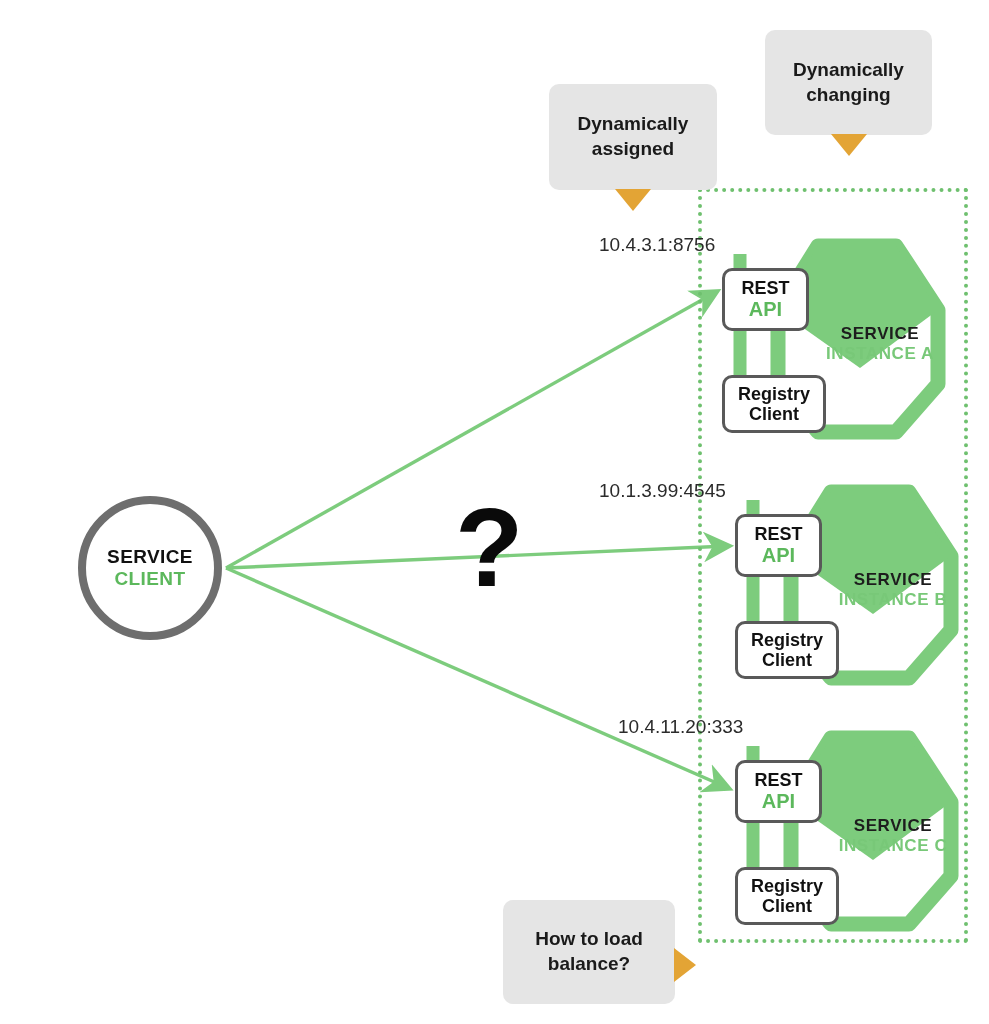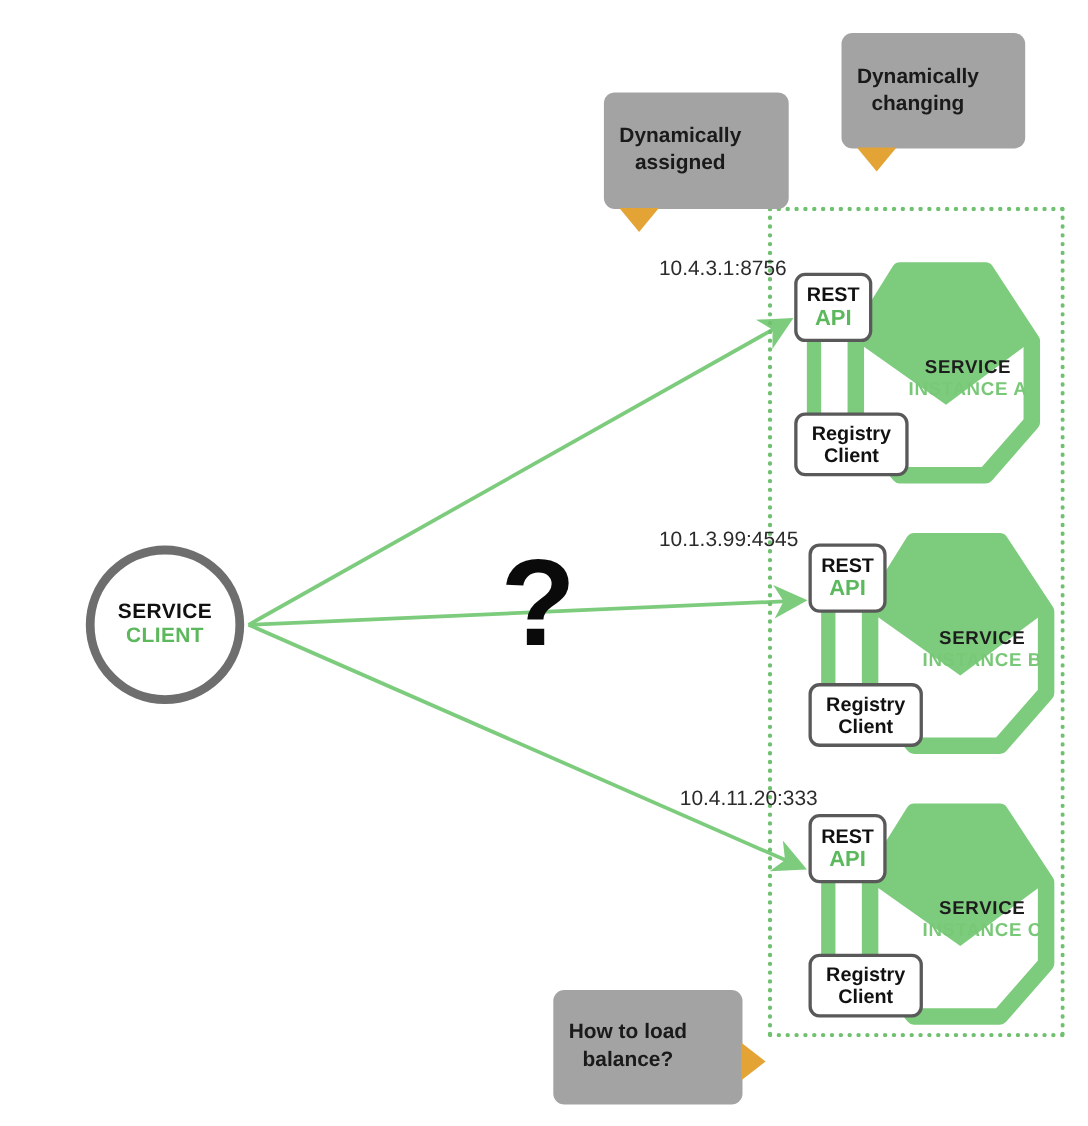--- a/index.html
+++ b/index.html
@@ -20,31 +20,32 @@
   #edges {
     position: absolute;
     left: 0; top: 0;
     width: 989px;
     height: 1024px;
   }
 
   
   .callout {
     position: absolute;
-    background: #a3a3a3;
+    background: #e5e5e5;
     border-radius: 10px;
     color: #1a1a1a;
     font-weight: bold;
     font-size: 19px;
     line-height: 1.3;
     text-align: center;
     display: flex;
     align-items: center;
-    box-sizing: border-box;
-    padding: 6px 14px;
+    justify-content: center;
+    box-sizing: border-box;
+    padding: 6px 28px;
     white-space: pre-line;
   }
   .tail-down::after {
     content: "";
     position: absolute;
     bottom: -21px;
     width: 0; height: 0;
     border-left: 18px solid transparent;
     border-right: 18px solid transparent;
     border-top: 22px solid #e3a435;
@@ -127,21 +128,21 @@
     box-sizing: border-box;
     display: flex;
     flex-direction: column;
     align-items: center;
     justify-content: center;
     line-height: 1.12;
   }
   .node-box .t1 { font-size: 18px; font-weight: bold; color: #111111; }
   .node-box .t2 { font-size: 20px; font-weight: bold; color: #5cb85c; }
   .rest-api {
-    width: 71px; height: 63px;
+    width: 87px; height: 63px; margin-top: 20px;
   }
   .registry-client {
     width: 104px; height: 58px; text-align: right;
   }
   .svc-label {
     position: absolute;
     text-align: center;
     white-space: nowrap;
   }
   .svc-label .s1 { font-size: 17px; font-weight: bold; color: #1d1d1d; letter-spacing: .6px; }

